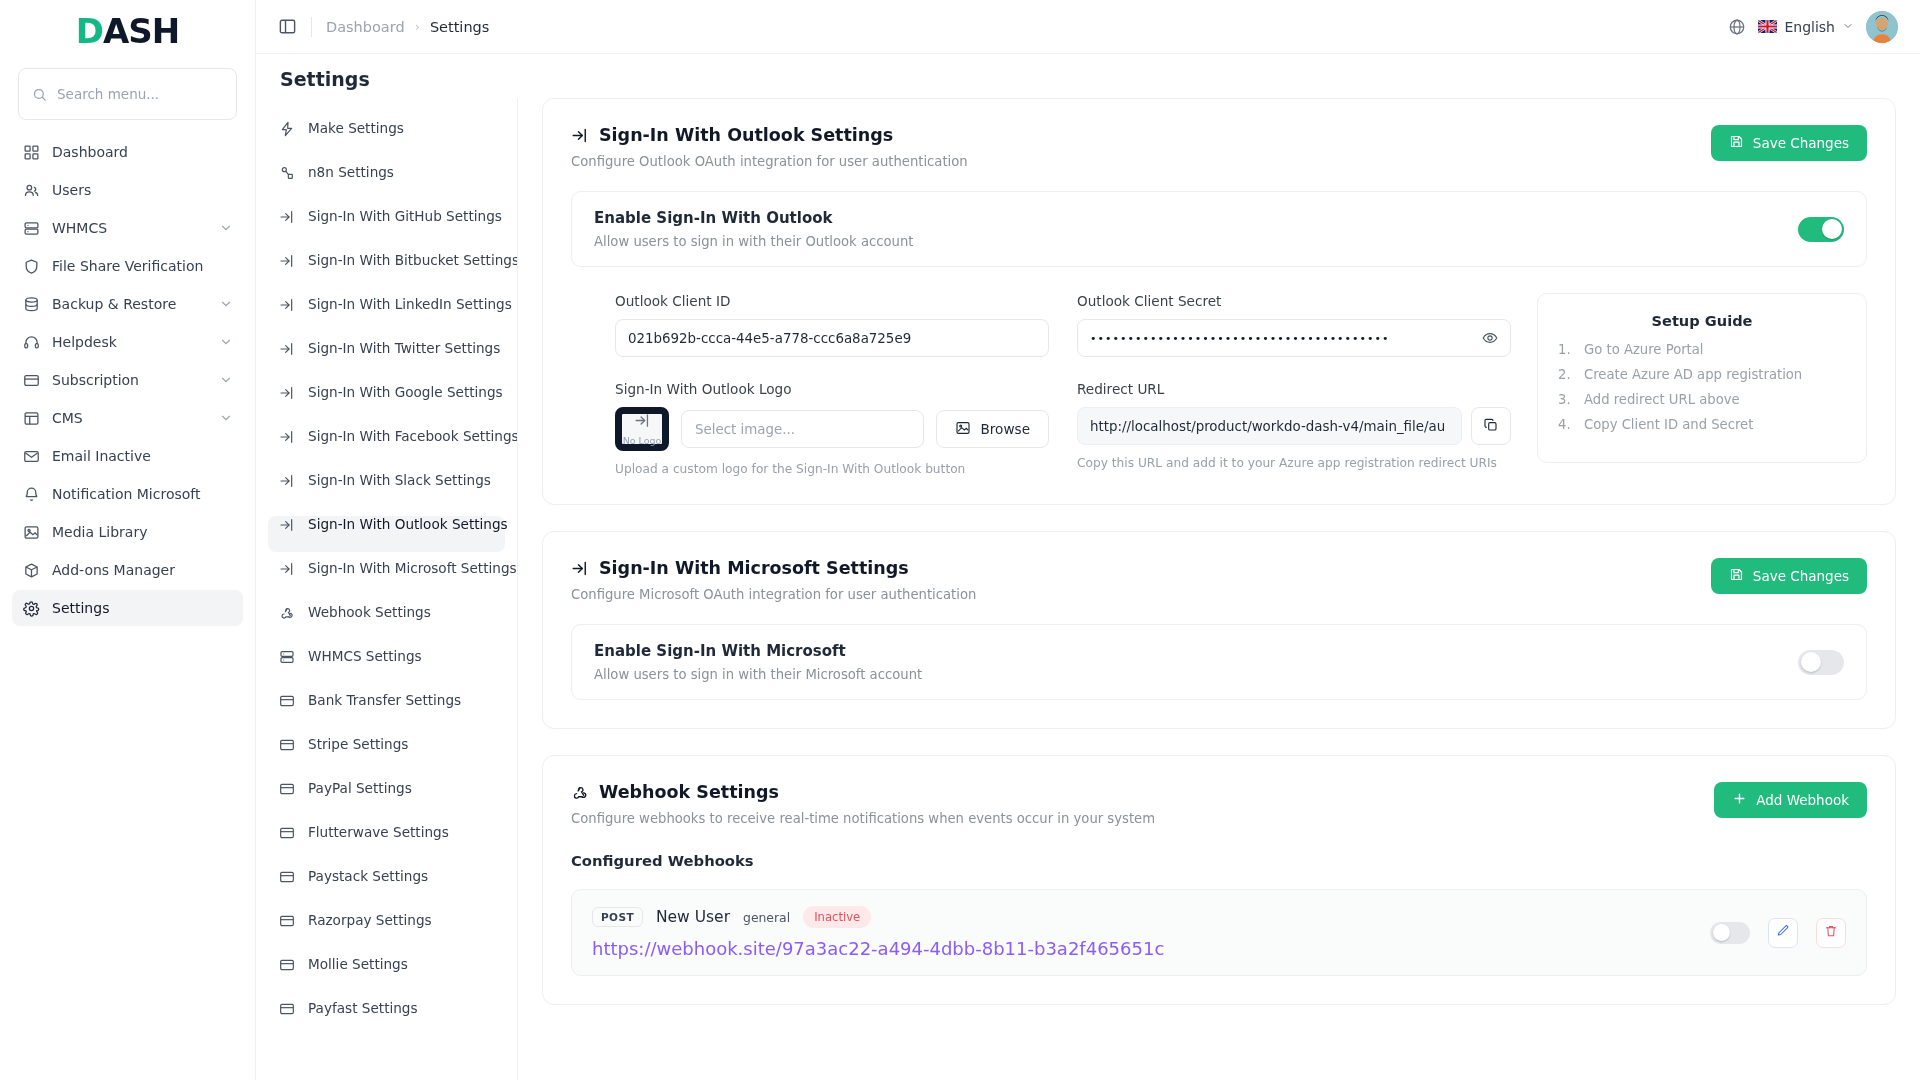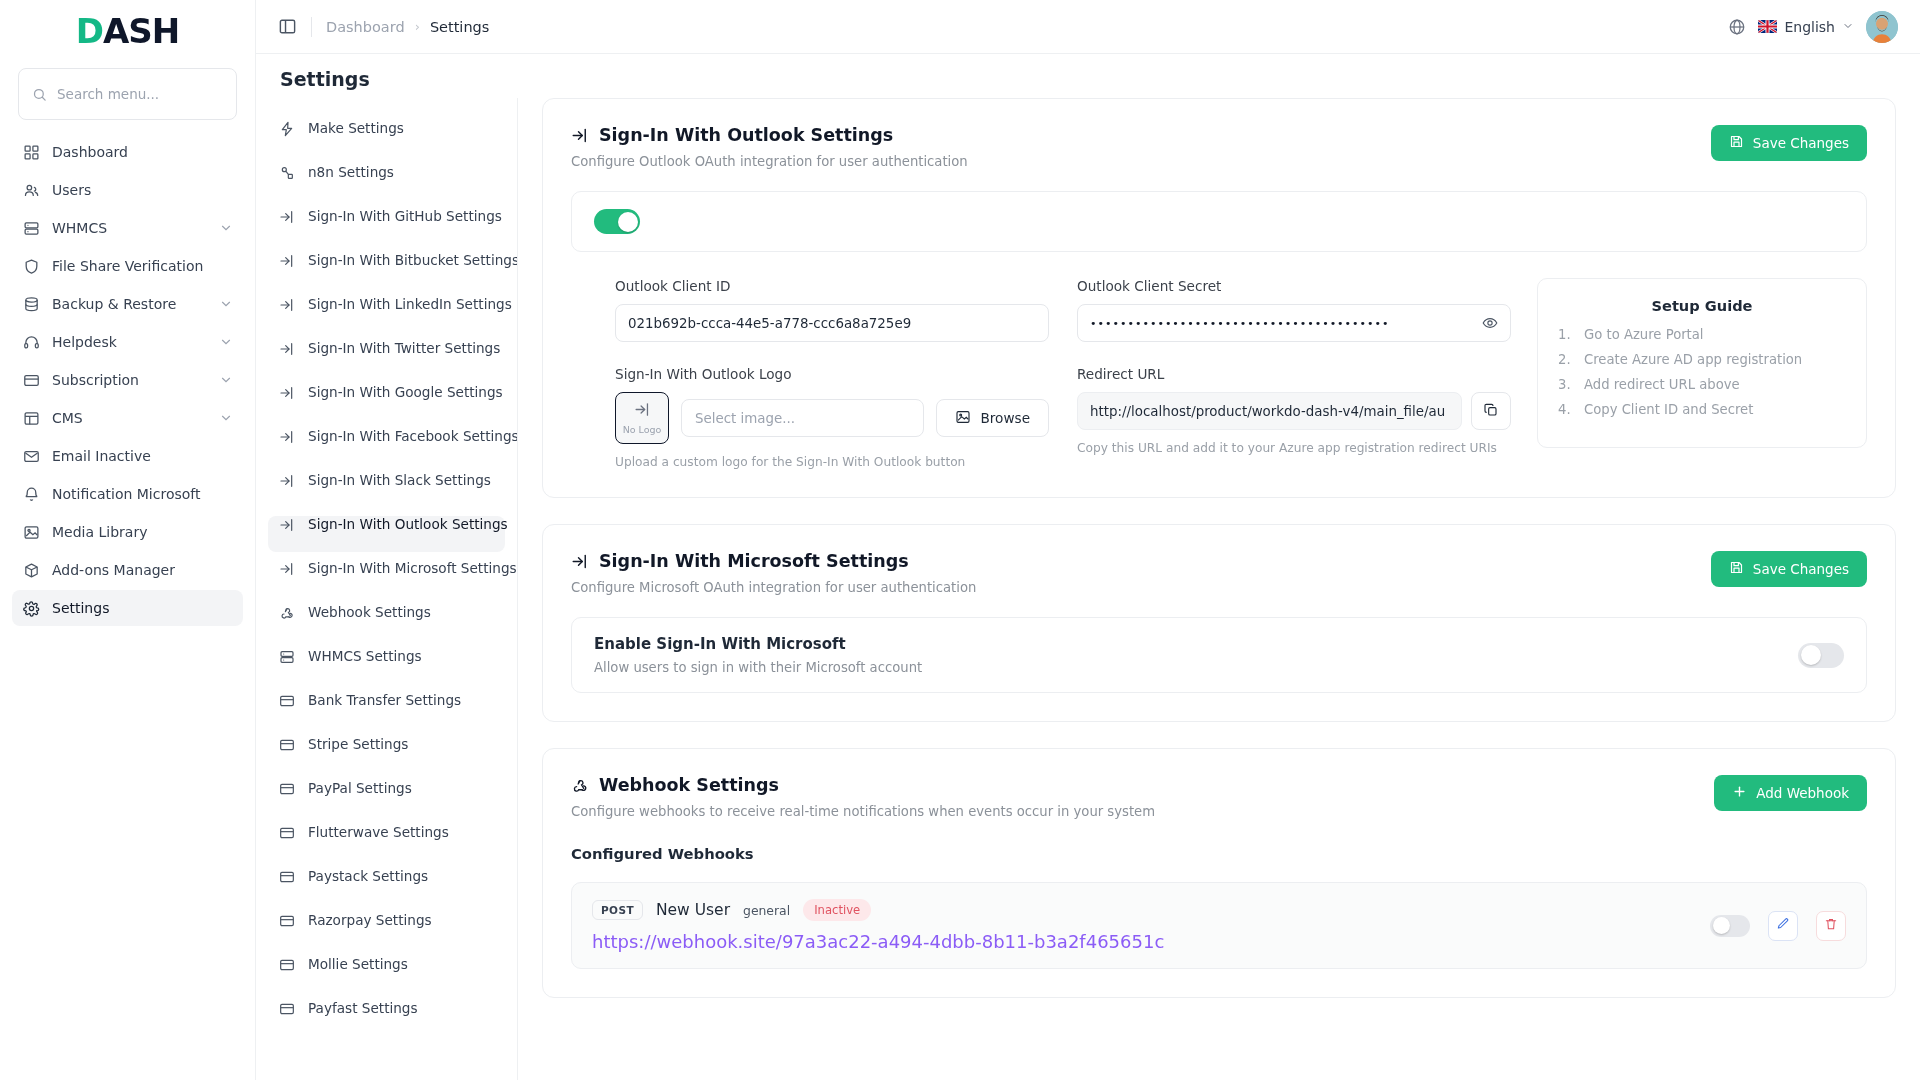--- a/index.html
+++ b/index.html
@@ -128,21 +128,21 @@
   }
   .input.filled { background: #f6f7f8; border-color: #eceef1; }
   .input .val { overflow: hidden; text-overflow: clip; white-space: nowrap; }
   .input .eye { margin-left: auto; color: #4b5563; display: flex; cursor: pointer; padding-left:8px;}
   .dots { letter-spacing: 1px; font-size: 11px; color: #111827; }
   .hint { font-size: 12.2px; color: #9aa0a8; margin-top: 11px; }
   .row-gap { margin-top: 24px; }
 
   .logo-row { display: flex; align-items: center; gap: 12px; }
   .no-logo {
-    width: 54px; height: 52px; border: 1px solid #0f172a; border-radius: 8px;
+    width: 54px; height: 44px; border: 7px solid #0f172a; border-radius: 8px;
     background: #f6f7f8; display: flex; flex-direction: column;
     align-items: center; justify-content: center; gap: 2px; flex: 0 0 54px;
   }
   .no-logo .nl-txt { font-size: 9.5px; color: #9ca3af; }
   .pick {
     flex: 1; height: 38px; border: 1px solid #e5e7eb; border-radius: 8px;
     display: flex; align-items: center; padding: 0 13px; font-size: 13.4px; color: #9ca3af;
     cursor: pointer; min-width: 0;
   }
   .browse {
@@ -677,20 +677,24 @@
               <span><svg width="15" height="15" viewBox="0 0 24 24" fill="none" stroke="#fff" stroke-width="1.9" stroke-linejoin="round">
                     <path d="M4 4h12l4 4v12H4z"></path>
                     <path d="M8 4v5h7V4"></path>
                     <rect x="8" y="13" width="8" height="7"></rect>
                   </svg></span>
               <span>Save Changes</span>
             </button>
           </div>
 
           <div class="enable-box">
+            <div class="enable-text">
+              <div class="enable-title">Enable Sign-In With Outlook</div>
+              <div class="enable-sub">Allow users to sign in with their Outlook account</div>
+            </div>
             <div class="toggle on">
                 <span class="knob"></span>
               </div>
           </div>
 
           <div class="fields">
             <div class="fields-left">
               <div class="grid2">
                 <div>
                   <div class="fld-label">Outlook Client ID</div>

